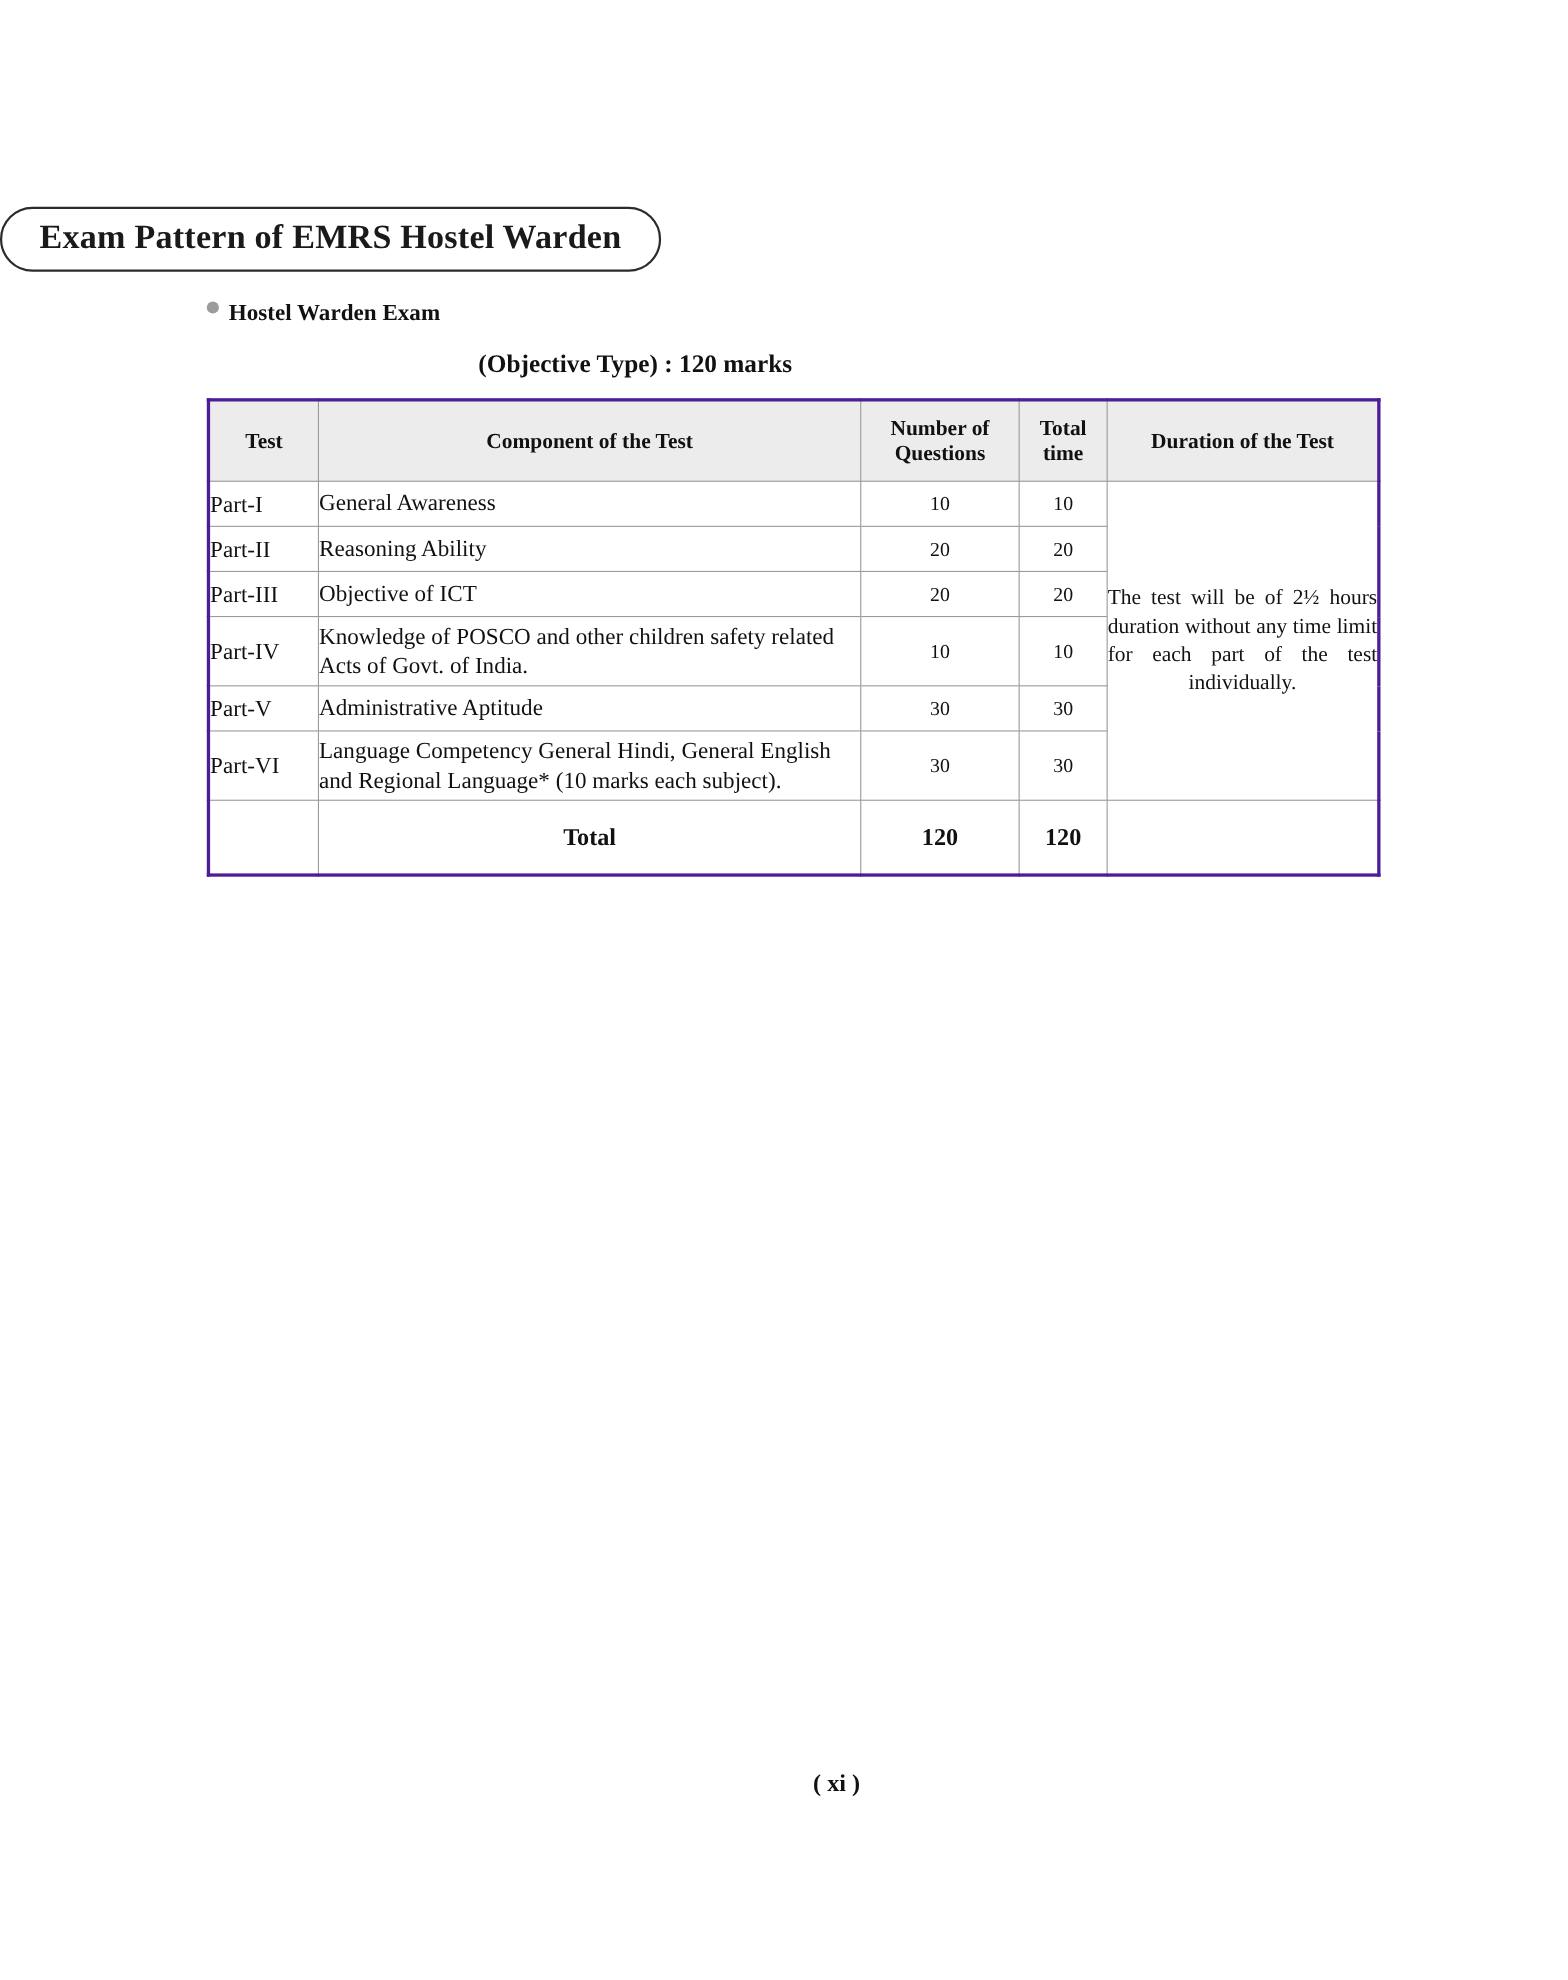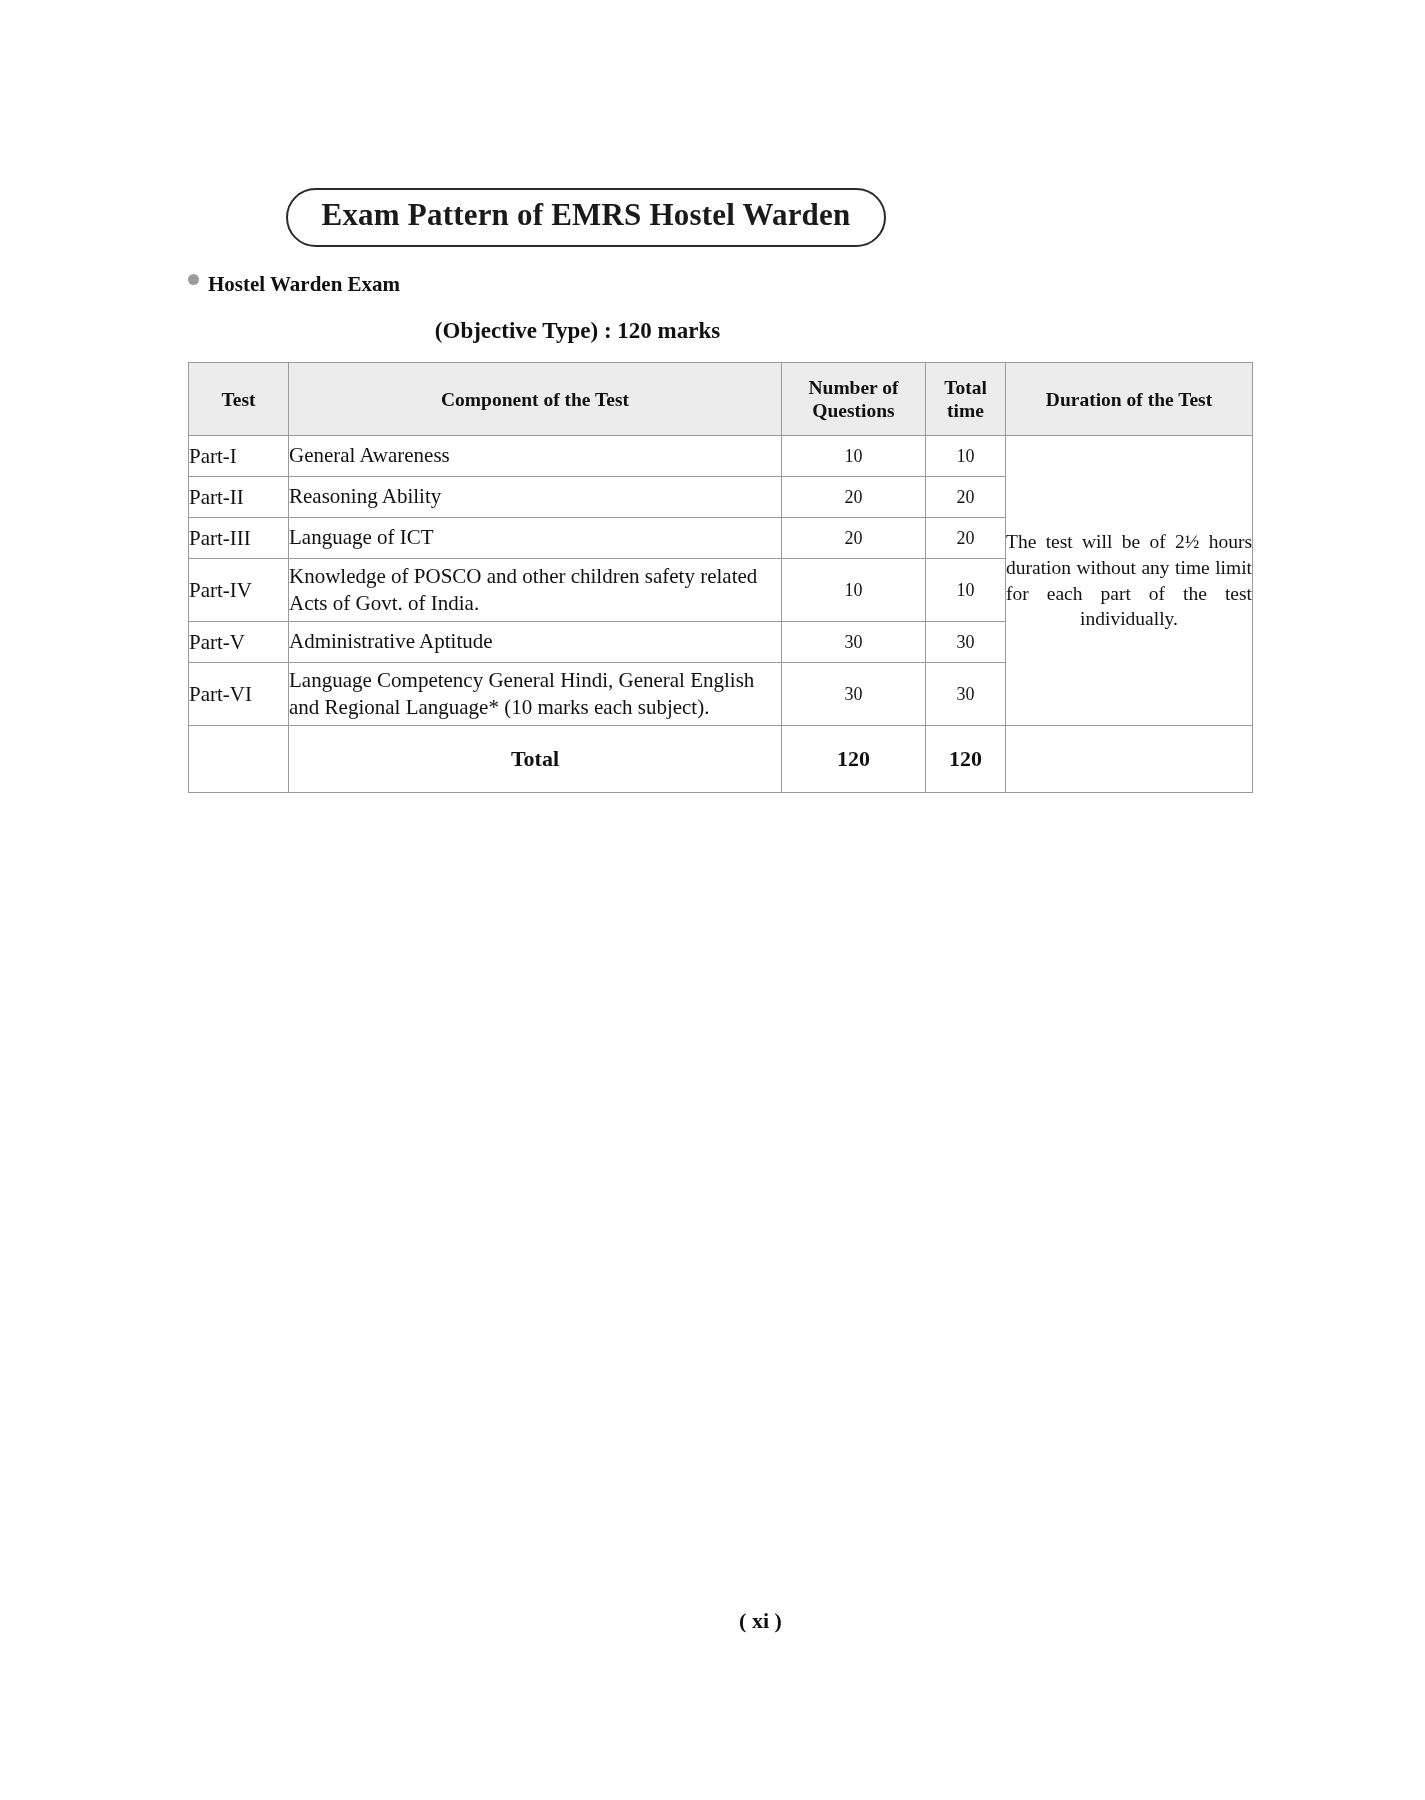--- a/index.html
+++ b/index.html
@@ -23,21 +23,21 @@
     box-sizing: border-box;
   }
 
   
   .title-wrap {
     position: absolute;
     top: 188px;
     left: 0;
     width: 1172px;
     display: flex;
-    justify-content: center;
+    justify-content: flex-start;
   }
   .title-pill {
     border: 2px solid #2b2b2b;
     border-radius: 999px;
     padding: 9px 34px 13px 34px;
     display: inline-block;
     background: #ffffff;
   }
   .title-pill .title-text {
     font-size: 31px;
@@ -88,21 +88,21 @@
   .table-wrap {
     position: absolute;
     top: 362px;
     left: 188px;
     width: 1064px;
   }
   table.exam-table {
     border-collapse: collapse;
     width: 1064px;
     table-layout: fixed;
-    border: 1px solid #4c1d95;
+    border: 3px solid #4c1d95;
   }
   table.exam-table td,
   table.exam-table th {
     border: 1px solid #9a9a9a;
     padding: 0;
     vertical-align: middle;
   }
   thead th {
     background: #ececec;
     font-weight: bold;
@@ -224,21 +224,21 @@
           <td class="cell-duration" rowspan="6">The test will be of 2½ hours duration without any time limit for each part of the test individually.</td>
         </tr>
         <tr class="row-single">
           <td class="cell-test">Part-II</td>
           <td class="cell-component">Reasoning Ability</td>
           <td class="cell-num">20</td>
           <td class="cell-num">20</td>
         </tr>
         <tr class="row-single">
           <td class="cell-test">Part-III</td>
-          <td class="cell-component">Language of ICT</td>
+          <td class="cell-component">Objective of ICT</td>
           <td class="cell-num">20</td>
           <td class="cell-num">20</td>
         </tr>
         <tr class="row-double">
           <td class="cell-test">Part-IV</td>
           <td class="cell-component">Knowledge of POSCO and other children safety related Acts of Govt. of India.</td>
           <td class="cell-num">10</td>
           <td class="cell-num">10</td>
         </tr>
         <tr class="row-single">

